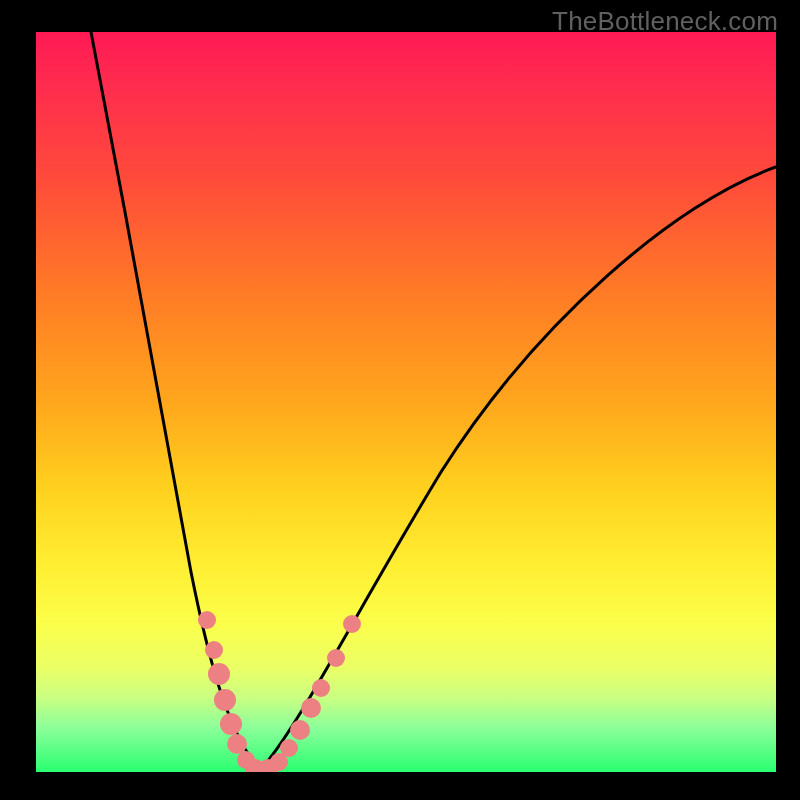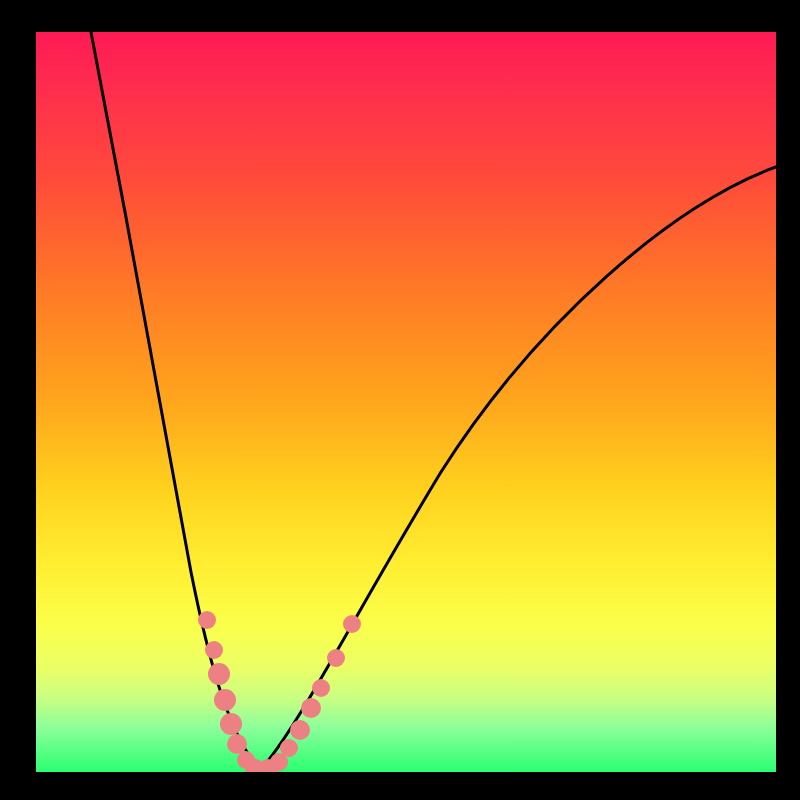--- a/index.html
+++ b/index.html
@@ -101,13 +101,14 @@
         <circle class="dot" cx="253" cy="716" r="9"></circle>
         <circle class="dot" cx="264" cy="698" r="10"></circle>
         <circle class="dot" cx="275" cy="676" r="10"></circle>
         <circle class="dot" cx="285" cy="656" r="9"></circle>
         <circle class="dot" cx="300" cy="626" r="9"></circle>
         <circle class="dot" cx="316" cy="592" r="9"></circle>
       </g>
     </svg>
   </div>
 
+  <div class="watermark">TheBottleneck.com</div>
 </div>
 
 </body></html>

